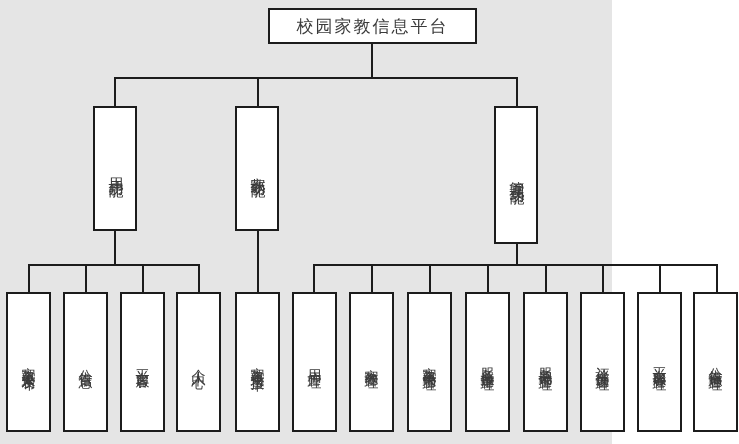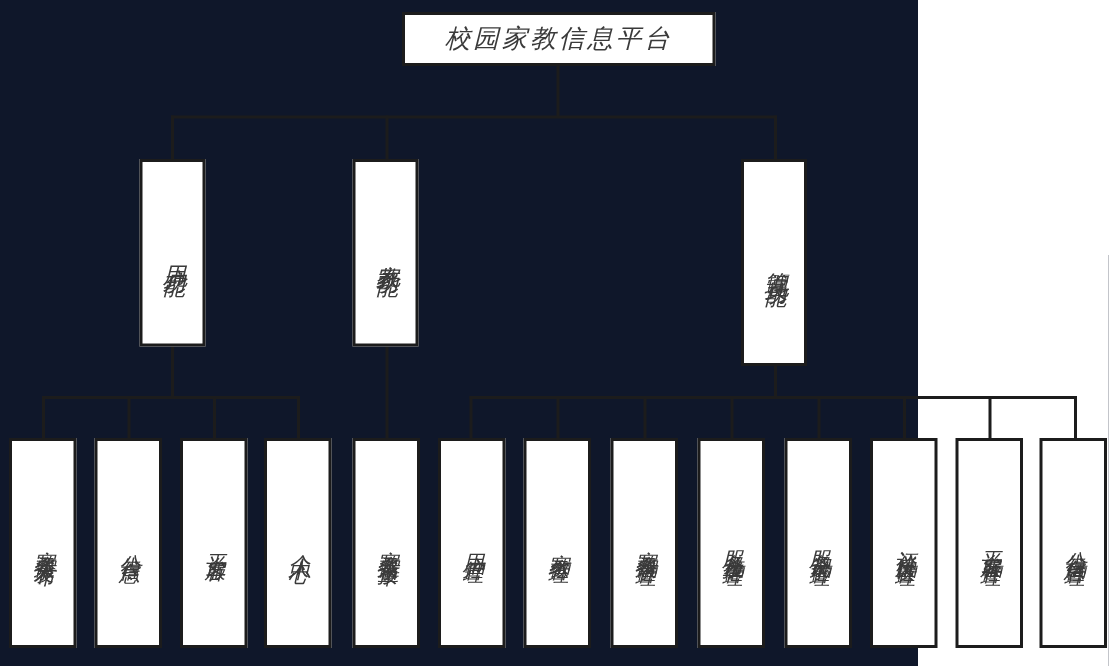--- a/index.html
+++ b/index.html
@@ -10,22 +10,21 @@
   body {
     width: 739px;
     height: 444px;
     font-family: "DejaVu Serif", "Liberation Serif", serif;
     overflow: hidden;
   }
   #diagram {
     position: relative;
     width: 612px;
     height: 444px;
-    background: #0f172a;
-    font-style: italic;
+    background: #e5e5e5;
   }
   
   .node {
     position: absolute;
     box-sizing: border-box;
     border: 2px solid #1c1c1c;
     background: #ffffff;
     display: flex;
     align-items: center;
     justify-content: center;

